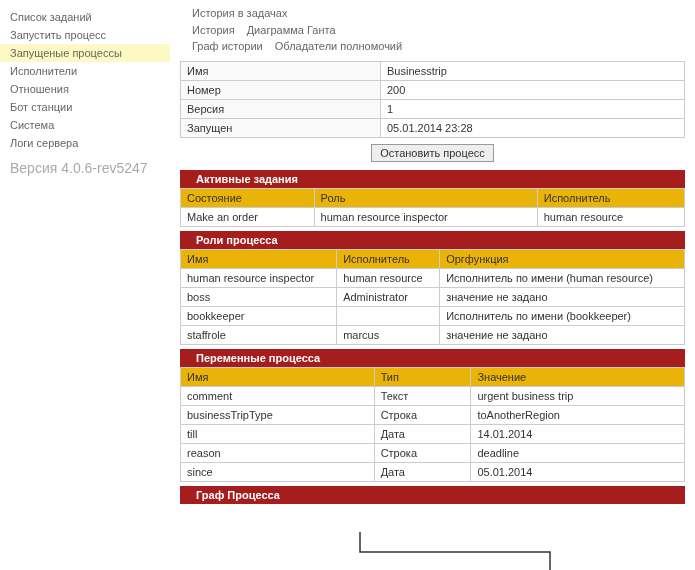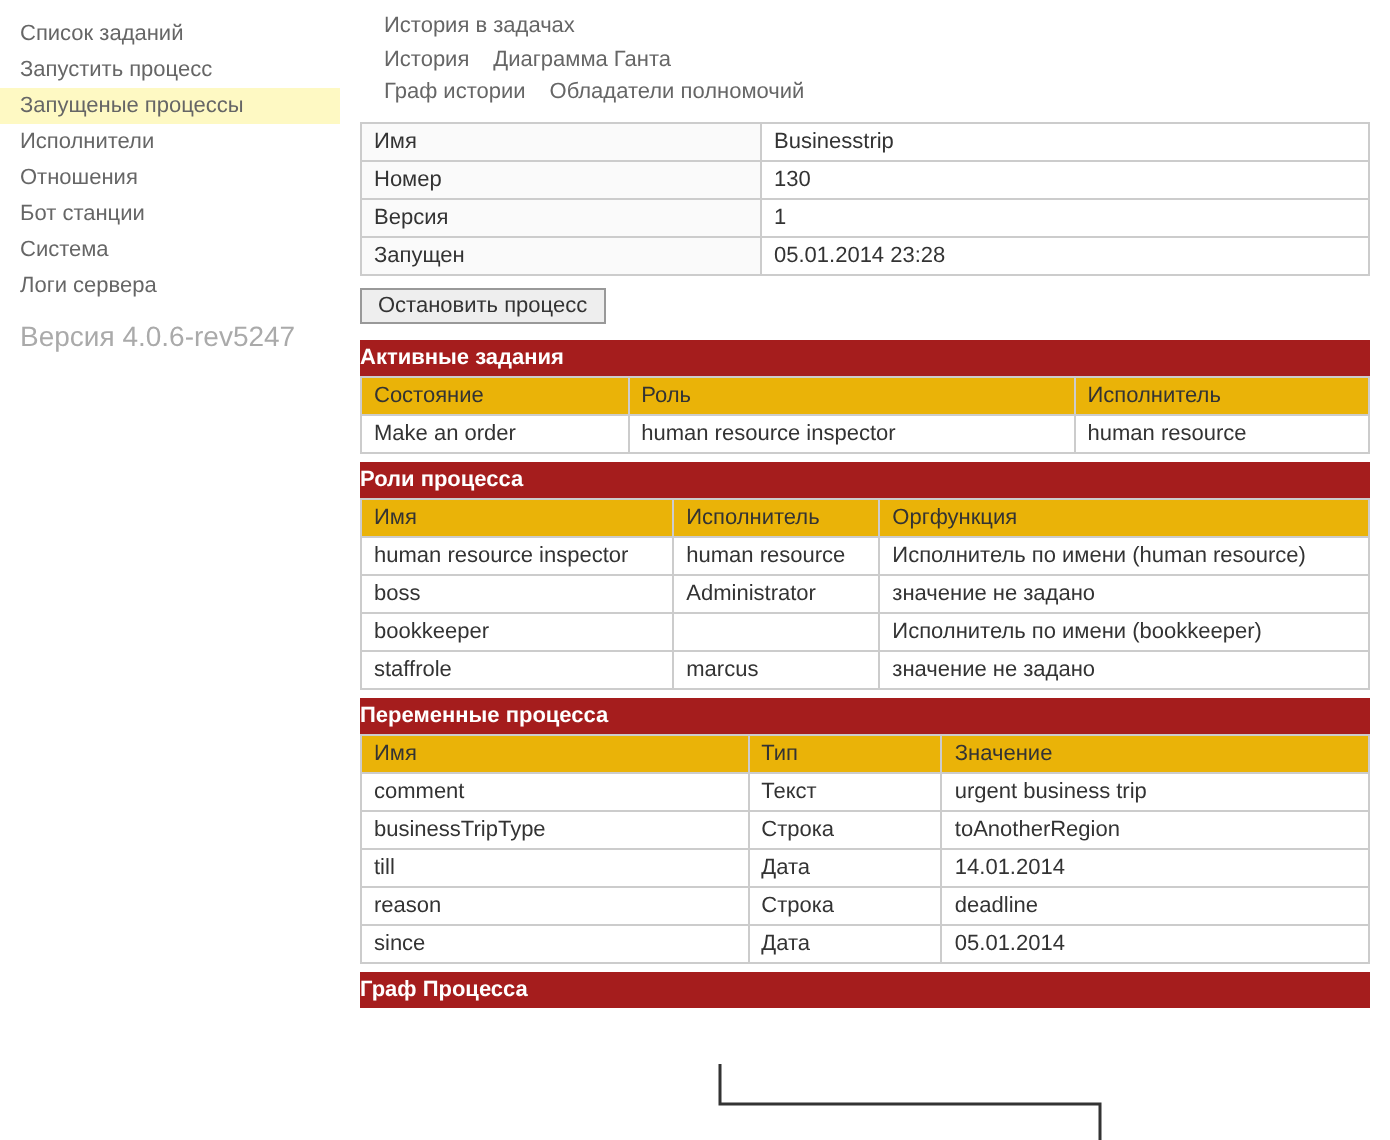--- a/index.html
+++ b/index.html
@@ -8,23 +8,23 @@
 .sidebar { width: 170px; padding: 8px 0; }
 .sidebar-item { padding: 3px 10px; color: #666; cursor: pointer; }
 .sidebar-item.active { background: #fef9c3; }
 .version { padding: 8px 10px; color: #aaa; font-size: 14px; }
 .main { flex: 1; padding: 5px 10px; }
 .top-links { margin-bottom: 6px; line-height: 1.5; }
 .top-links span { color: #666; margin-left: 12px; }
 .info-table { width: 100%; border-collapse: collapse; margin-bottom: 6px; }
 .info-table td { border: 1px solid #ccc; padding: 3px 6px; font-size: 11px; }
 .info-table td:first-child { width: 200px; background: #fafafa; }
-.btn-row { text-align: left; margin-bottom: 8px; }
+.btn-row { text-align: center; margin-bottom: 8px; }
 .btn { display: inline-block; border: 1px solid #999; background: #eee; padding: 2px 8px; font-size: 11px; cursor: pointer; }
-.section-header { background: #a51d1d; color: #fff; padding: 3px 0; font-weight: bold; font-size: 11px; margin-top: 4px; }
+.section-header { background: #a51d1d; color: #fff; padding: 3px 16px; font-weight: bold; font-size: 11px; margin-top: 4px; }
 .data-table { width: 100%; border-collapse: collapse; }
 .data-table th, .data-table td { border: 1px solid #ccc; padding: 3px 6px; font-size: 11px; text-align: left; }
 .data-table th { background: #eab308; font-weight: normal; }
 .graph { position: relative; height: 180px; margin-top: 8px; }
 svg.lines { position: absolute; top: 0; left: 0; width: 100%; height: 100%; }
 </style>
 </head>
 <body>
 
 <div class="container">
@@ -48,21 +48,21 @@
     </div>
 
     <table class="info-table">
       <tbody>
           <tr>
             <td>Имя</td>
             <td>Businesstrip</td>
           </tr>
       <tr>
             <td>Номер</td>
-            <td>130</td>
+            <td>200</td>
           </tr>
       <tr>
             <td>Версия</td>
             <td>1</td>
           </tr>
       <tr>
             <td>Запущен</td>
             <td>05.01.2014 23:28</td>
           </tr>
     </tbody>

